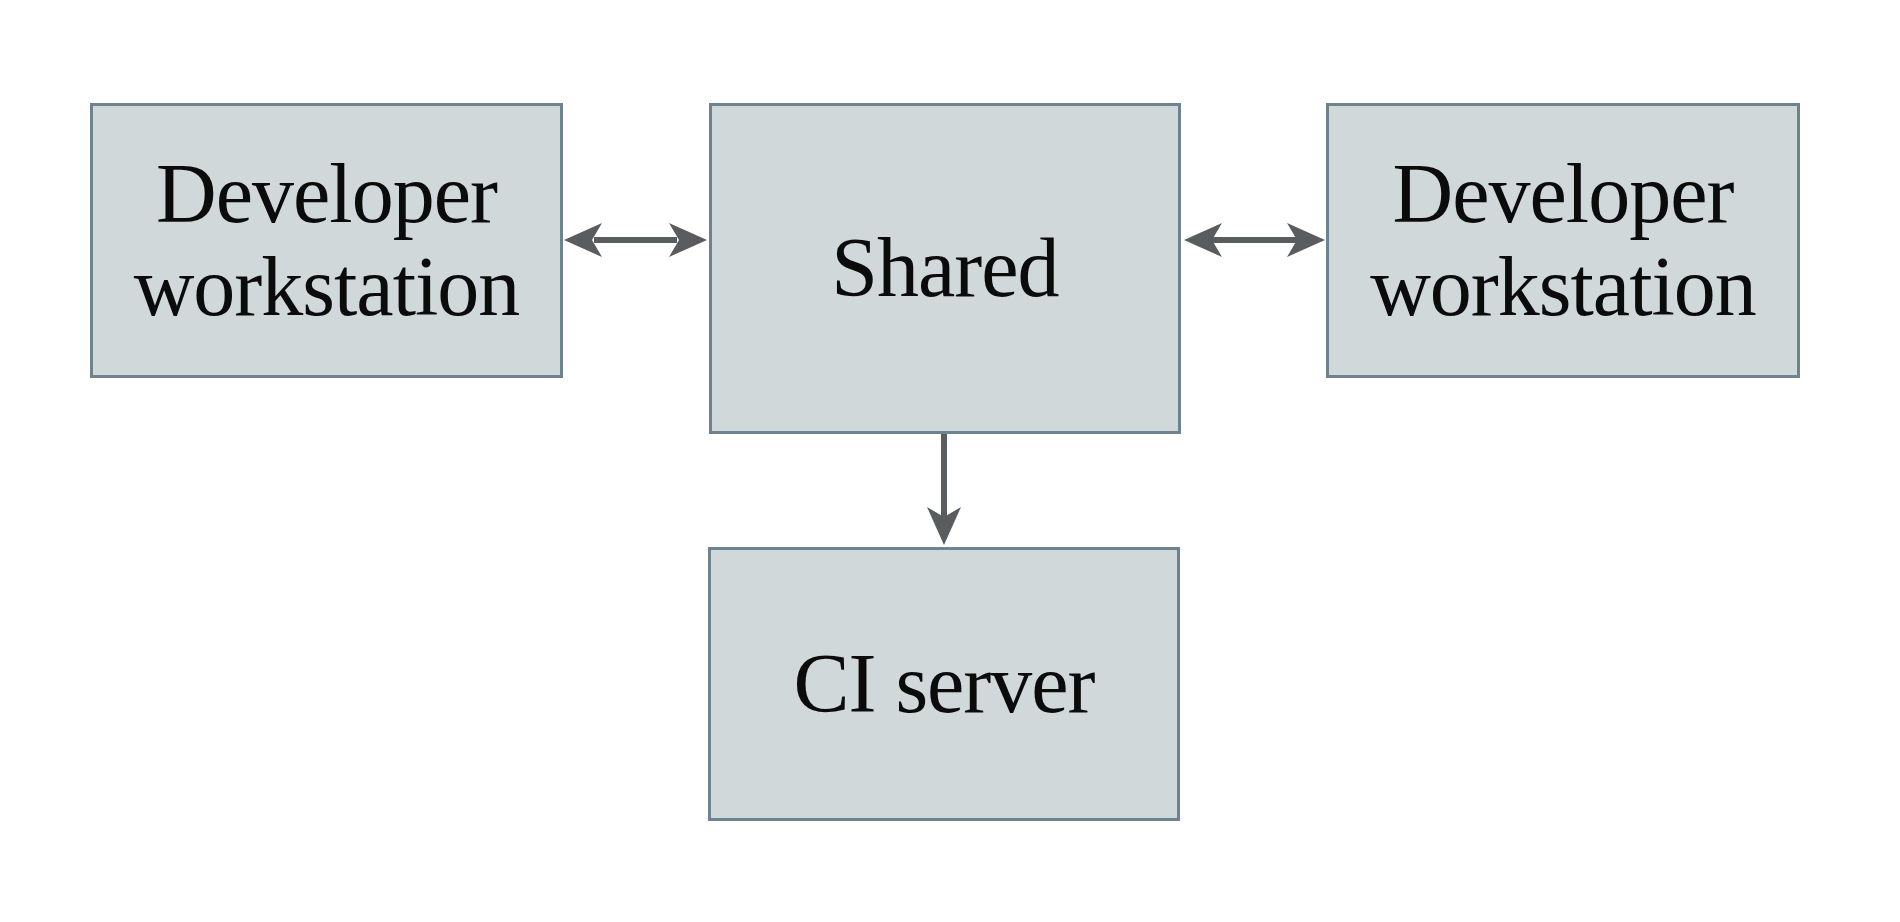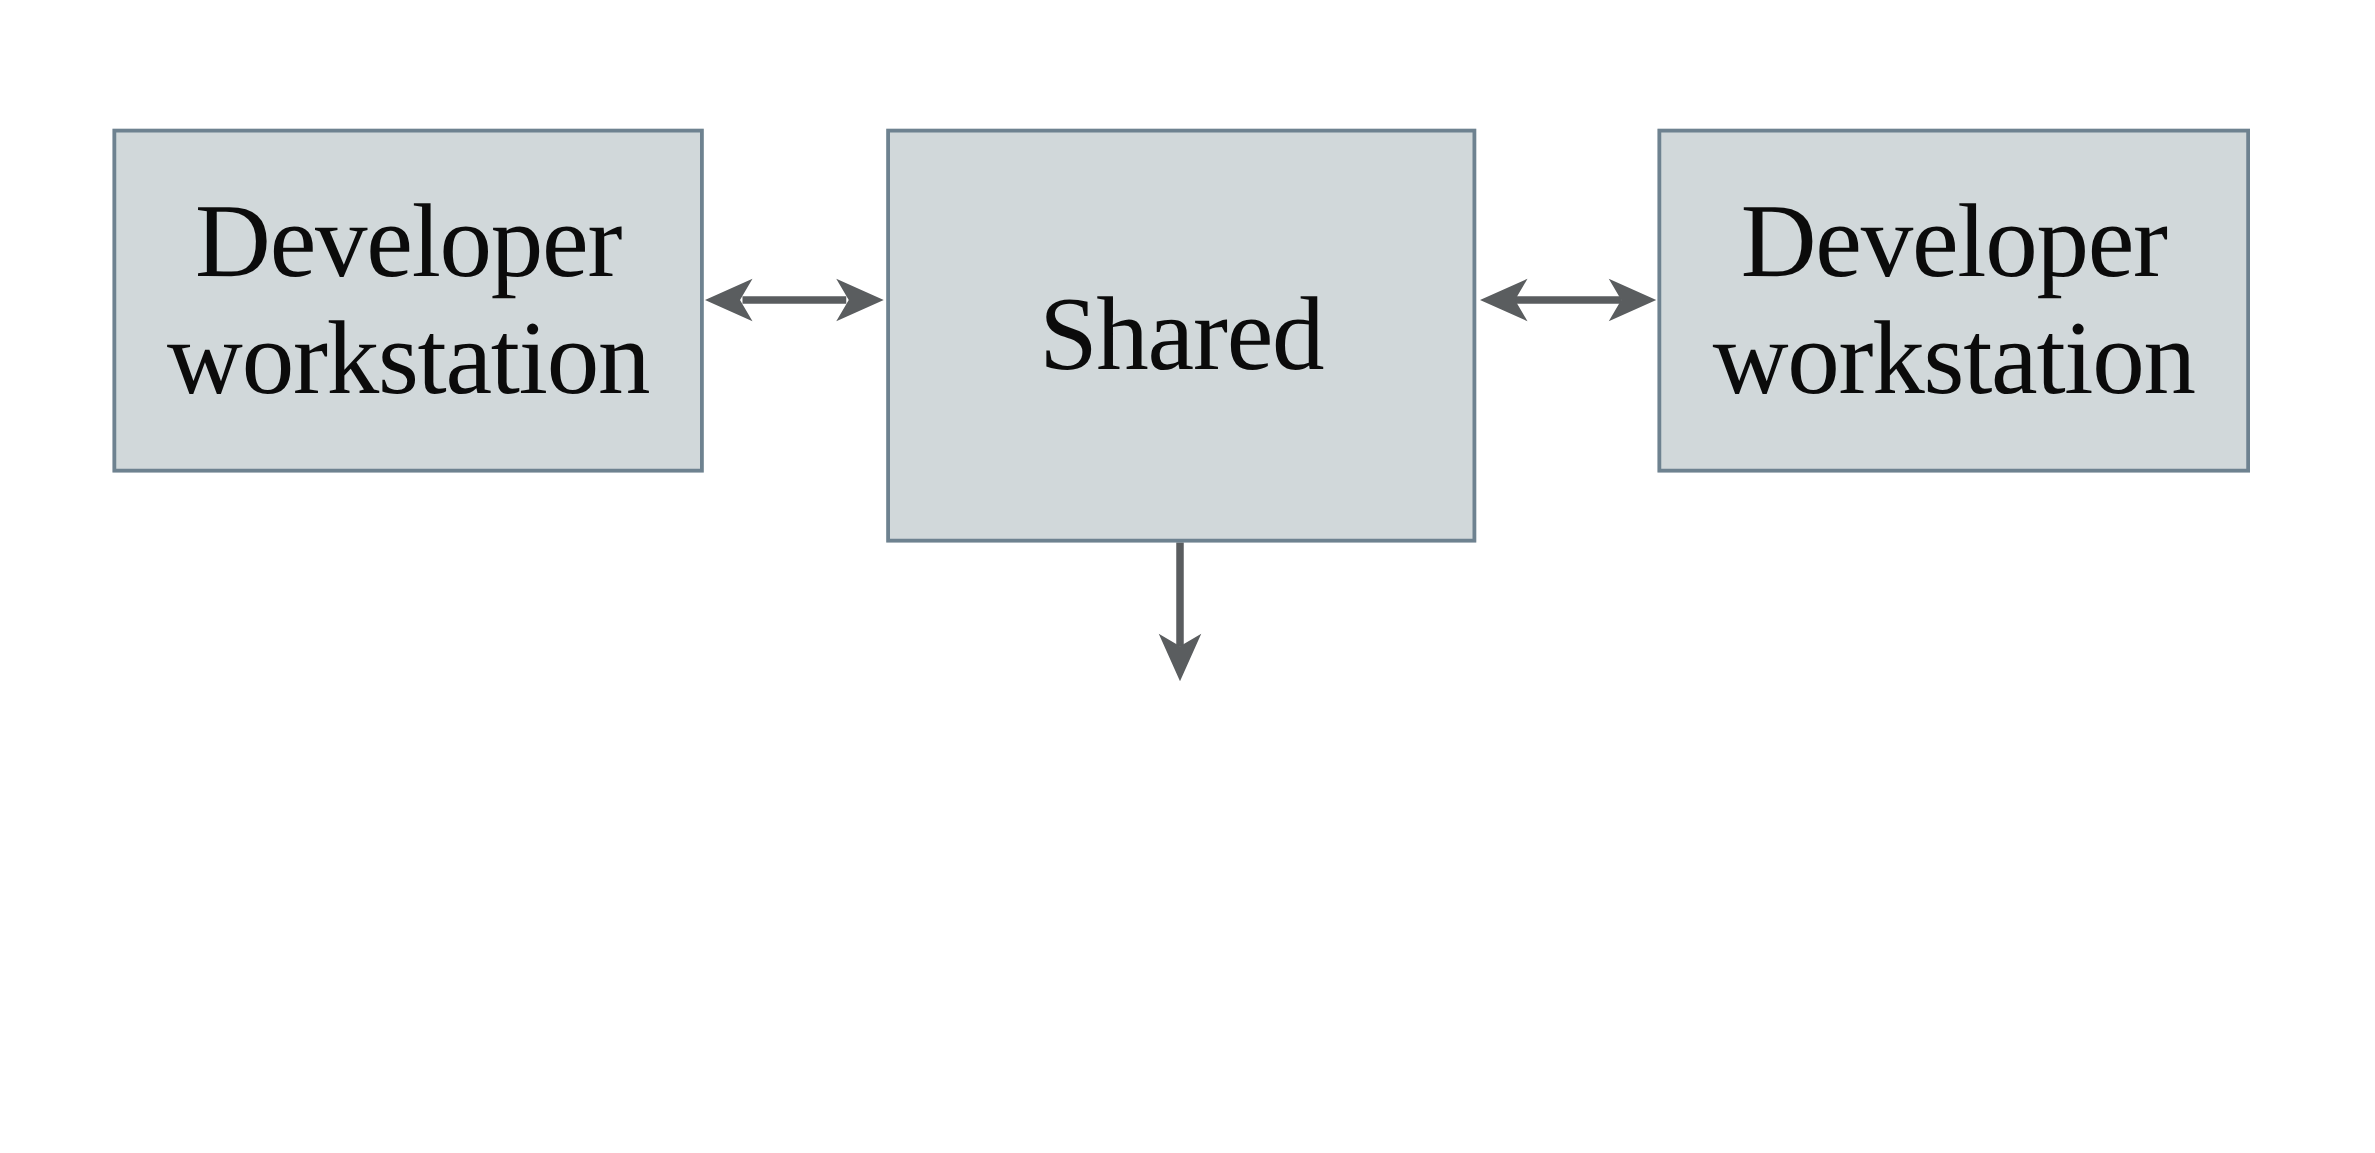--- a/index.html
+++ b/index.html
@@ -94,14 +94,19 @@
     </div>
   </div>
 
   <div class="node node-dev-right">
     <div class="node-label">
       <span>Developer</span>
       <span>workstation</span>
     </div>
   </div>
 
+  <div class="node node-ci">
+    <div class="node-label">
+      <span>CI server</span>
+    </div>
+  </div>
 
 </div>
 
 </body></html>

